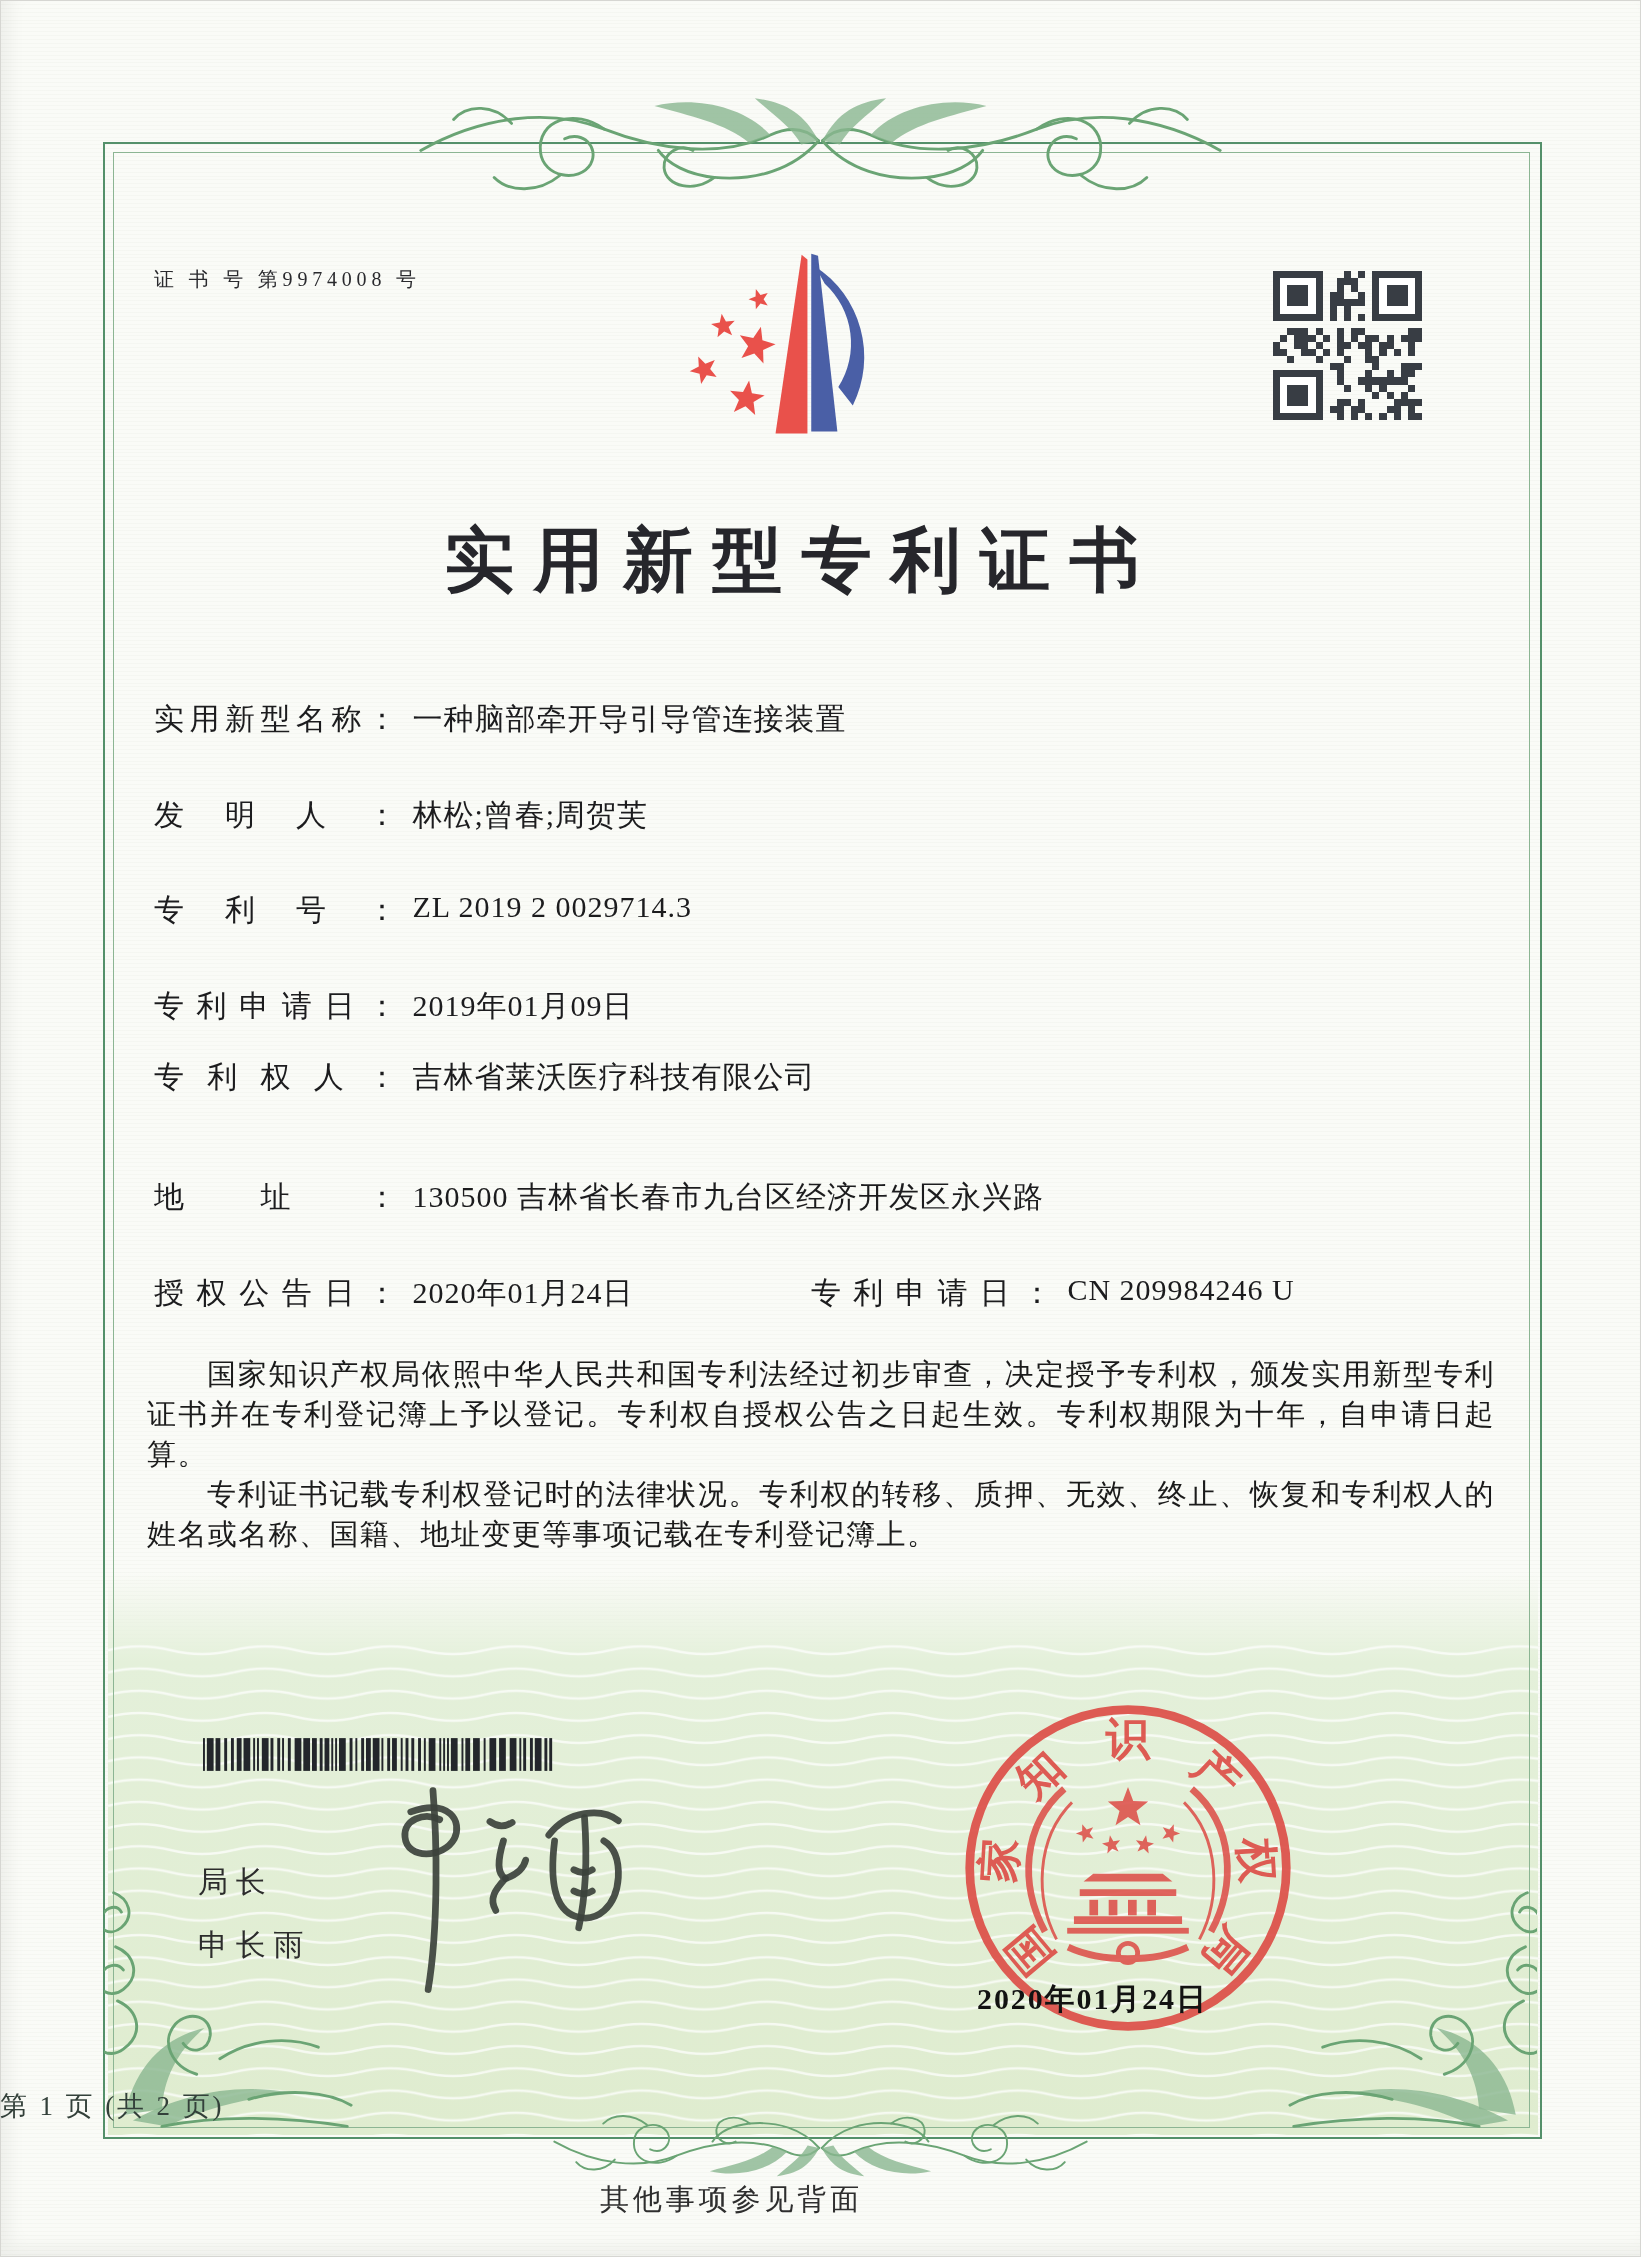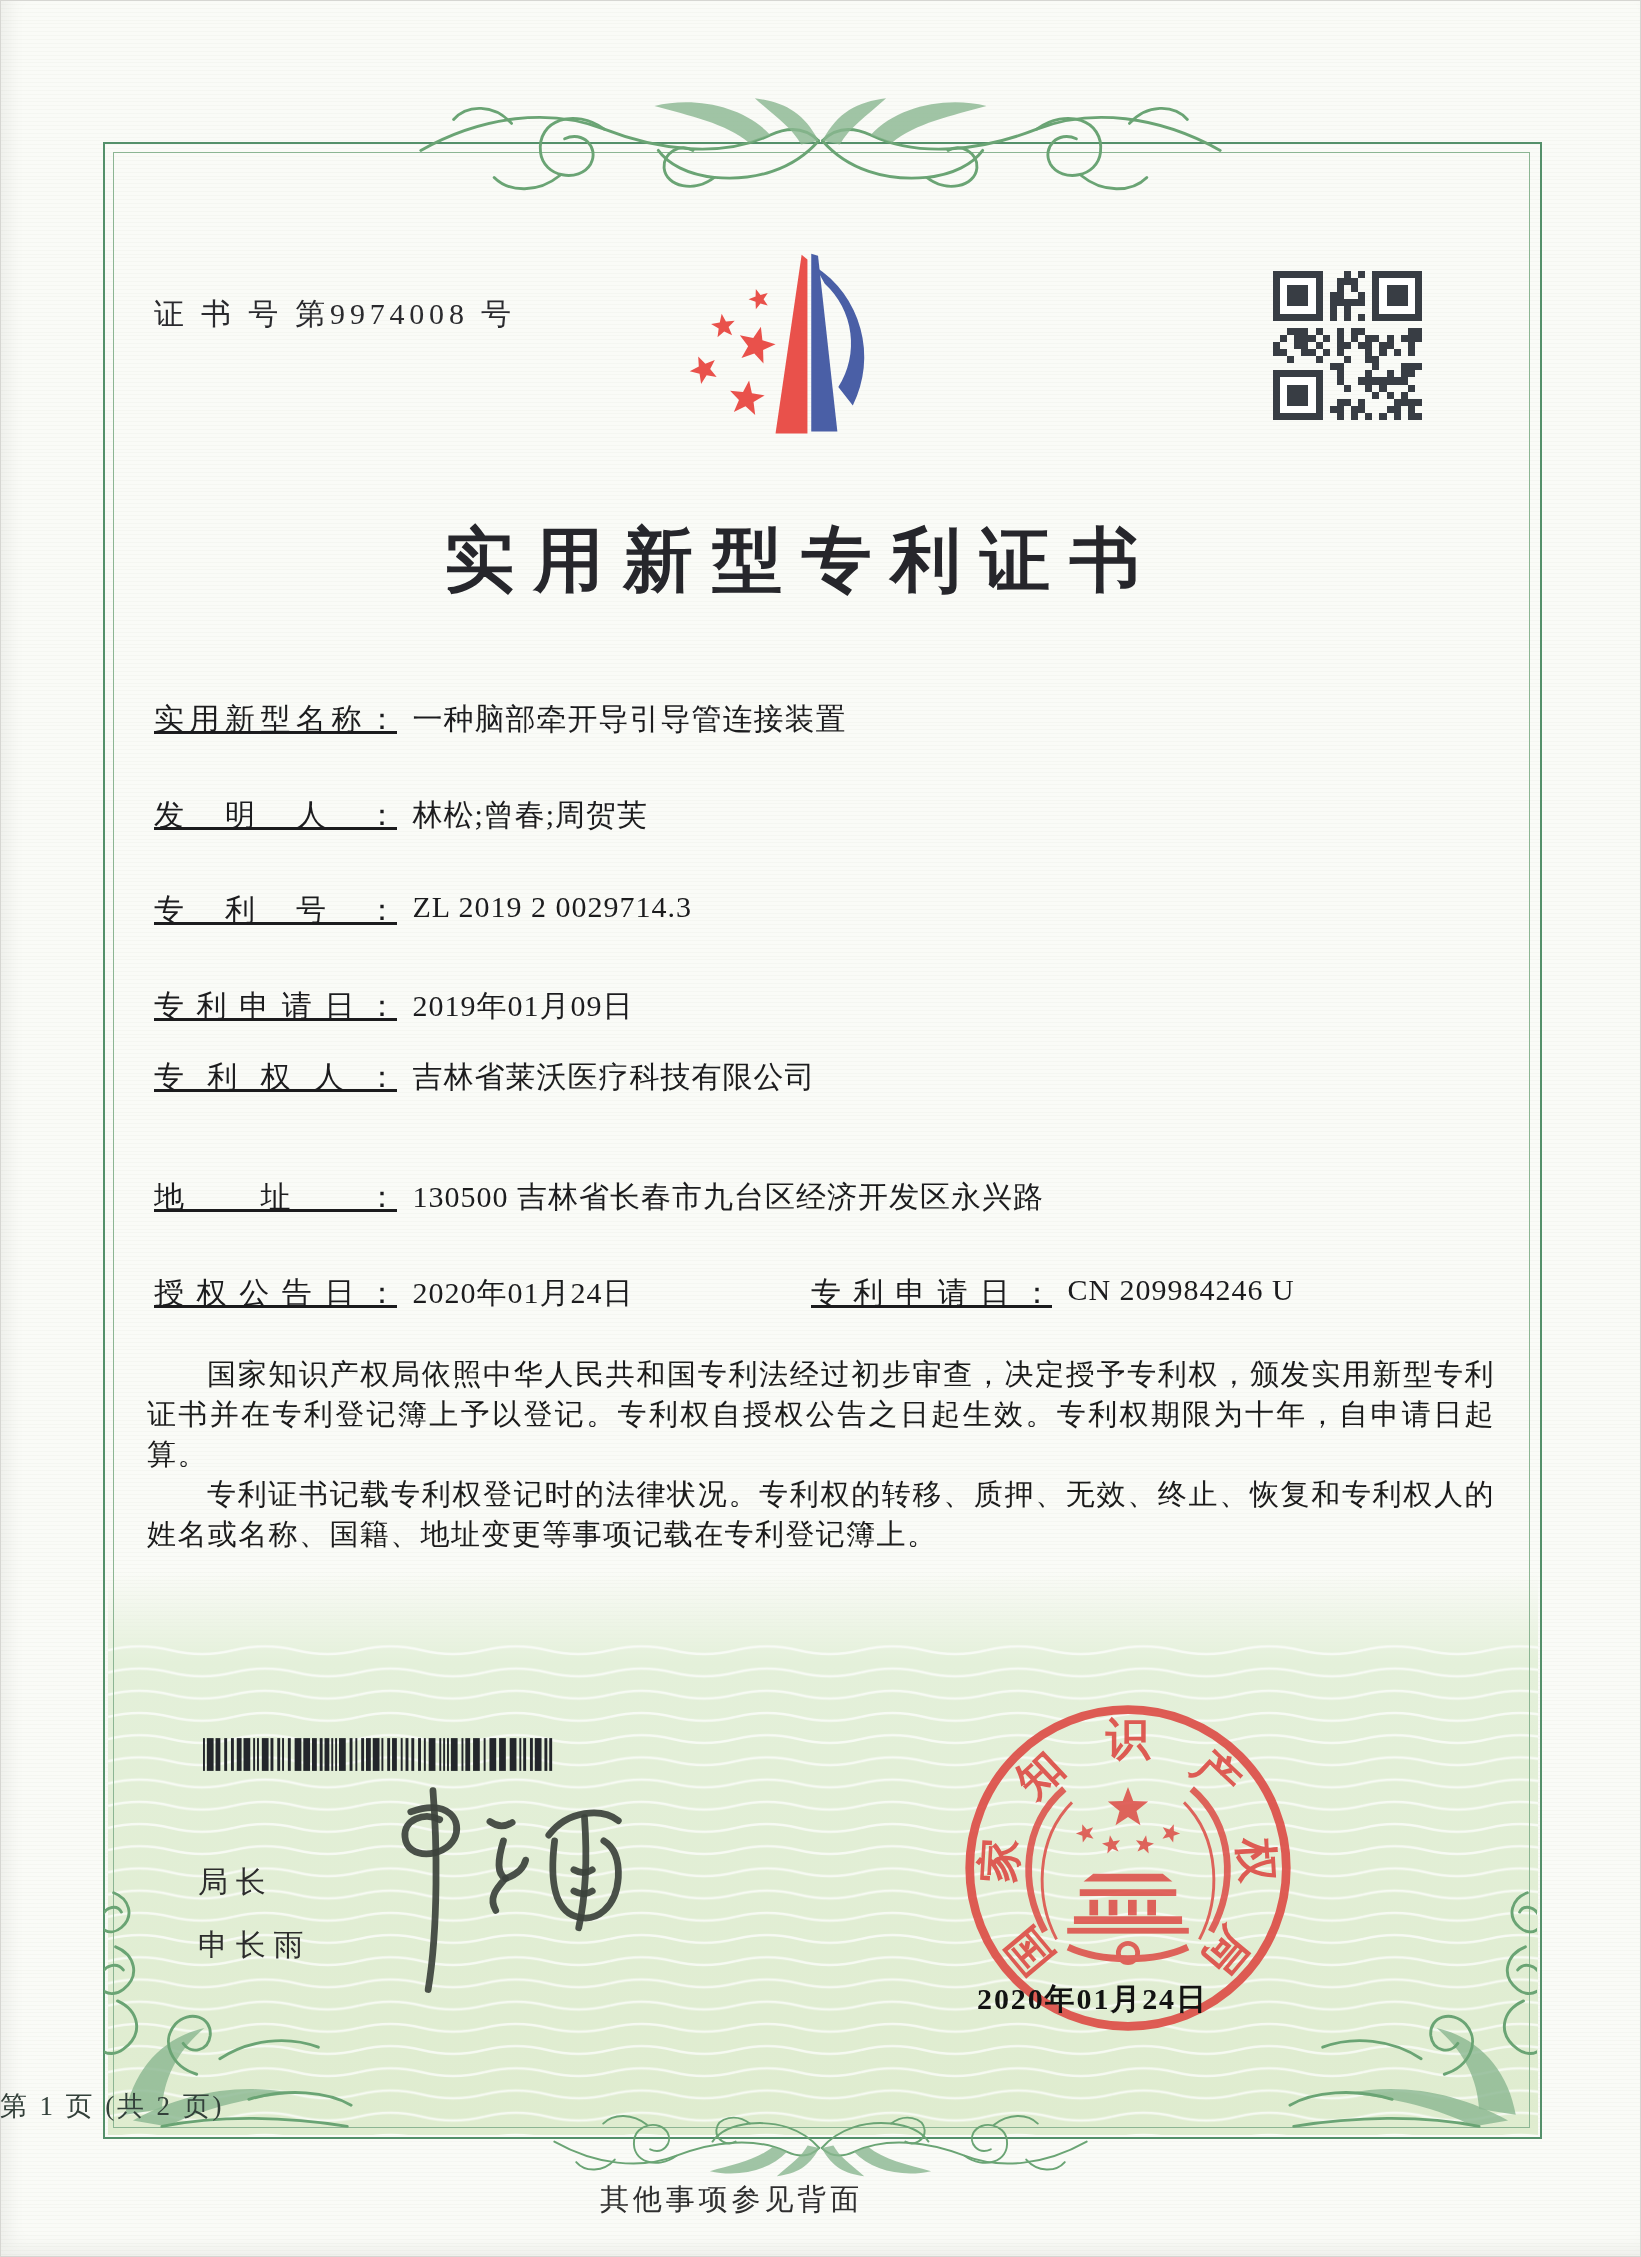--- a/index.html
+++ b/index.html
@@ -8,24 +8,24 @@
     background-color:#fafbf7;
     background-image:repeating-linear-gradient(180deg, rgba(165,175,155,0.06) 0px, rgba(165,175,155,0.06) 1px, rgba(0,0,0,0) 1px, rgba(0,0,0,0) 3.9px);
     box-shadow:inset 0 0 0 1px #d6d6d2, inset 9.7px -9.7px 17.4px rgba(0,0,0,0.05);
     font-family:"Liberation Serif","DejaVu Serif",serif;
     color:#1e1e20;
   }
   .abs{position:absolute;}
   
   .frame-outer{left:103px;top:142px;width:1435px;height:1993px;border:2.9px solid #54906a;}
   .frame-inner{left:113px;top:152px;width:1415px;height:1974px;border:1.4px solid #8cb593;}
-  .cert-no{left:154px;top:266px;font-size:30px;letter-spacing:4.8px;color:#2a2a2e;margin-top:28px;}
+  .cert-no{left:154px;top:266px;font-size:20px;letter-spacing:4.8px;color:#2a2a2e;}
   .title{left:0px;top:514px;width:1603px;text-align:center;font-size:70px;font-weight:bold;letter-spacing:19.3px;color:#26262b;}
   .frow{left:154px;width:1352px;font-size:30px;color:#1c1c1e;white-space:nowrap;}
-  .flabel{display:inline-block;width:243px;text-align:justify;text-align-last:justify;vertical-align:top;text-decoration:underline;}
+  .flabel{display:inline-block;width:243px;text-align:justify;text-align-last:justify;vertical-align:top;}
   .fvalue{margin-left:15.4px;letter-spacing:1px;}
   .grant-right{position:absolute;left:657px;top:0;}
   .grant-right .flabel{width:241px;}
   .paras{left:147px;top:1354px;width:1348px;font-size:29px;line-height:40px;text-align:justify;letter-spacing:1.4px;color:#1b1b1b;}
   .paras p{margin:0;text-indent:60px;}
   .officer{left:198px;font-size:30px;color:#2c2c2c;letter-spacing:7.7px;}
   .seal-date{left:977px;top:1979px;width:309px;font-size:30px;color:#121212;letter-spacing:1.9px;font-weight:bold;}
   .page-no{left:0px;top:2088px;width:1448px;text-align:left;font-size:27px;color:#33403a;letter-spacing:2.9px;}
   .back-note{left:0px;top:2180px;width:1439px;text-align:center;font-size:29px;color:#2e2e2e;letter-spacing:3.9px;margin-left:12px;}
   .orn{fill:none;stroke:#6aa474;stroke-width:3;stroke-linecap:round;}

